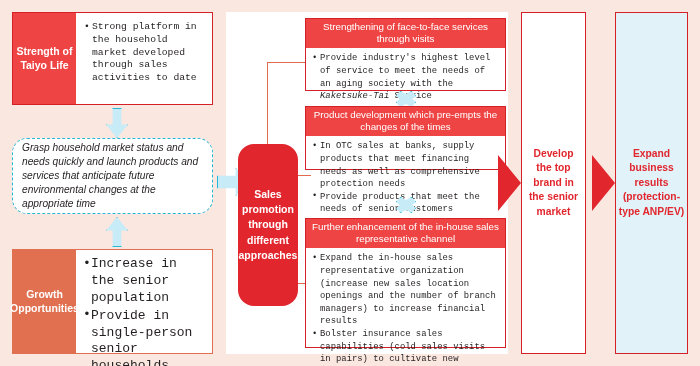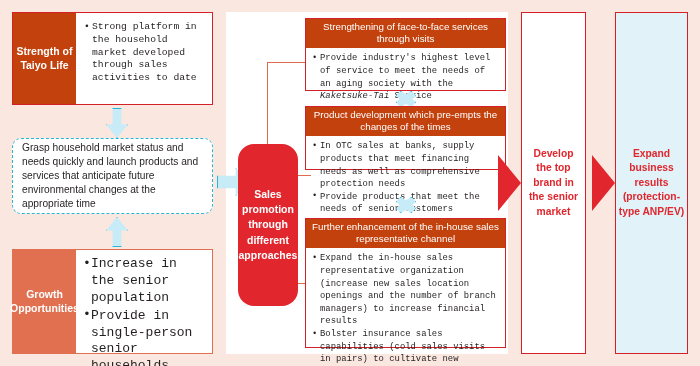--- a/index.html
+++ b/index.html
@@ -22,47 +22,48 @@
 
   
   .strength-box {
     left: 12px; top: 12px; width: 201px; height: 93px;
     border: 1px solid #d42027;
     background: #ffffff;
     display: flex;
   }
   .strength-label {
     width: 63px;
-    background: #c2410c;
+    background: #ef4444;
     color: #ffffff;
     font-size: 10.5px;
     font-weight: bold;
     display: flex; align-items: center; justify-content: center;
     text-align: center;
     line-height: 1.3;
     flex: none;
   }
   .strength-body {
     flex: 1;
     padding: 8px 6px 6px 8px;
     font-size: 9.7px;
     color: #231f20;
     line-height: 1.32;
   }
 
   .grasp-box {
     left: 12px; top: 138px; width: 201px; height: 76px;
     border: 1.5px dashed #27b6d4;
-    border-radius: 9px;
+    border-radius: 15px;
     background: #ffffff;
     display: flex; align-items: center;
     padding: 5px 9px;
     font-size: 10.2px;
     color: #231f20;
     line-height: 1.38;
+    font-style: italic;
   }
 
   .growth-box {
     left: 12px; top: 249px; width: 201px; height: 105px;
     border: 1px solid #e0704f;
     background: #ffffff;
     display: flex;
   }
   .growth-label {
     width: 63px;
@@ -142,21 +143,21 @@
   .conn-h2 { left: 296px; top: 175px; width: 15px;  height: 1.4px; }
   .conn-h3 { left: 267px; top: 283px; width: 41px;  height: 1.4px; }
 
   
   .spanel {
     left: 305px; width: 201px;
     border: 1px solid #d42027;
     background: #ffffff;
   }
   .spanel-head {
-    background: #c2410c;
+    background: #ef4444;
     color: #ffffff;
     font-size: 9.8px;
     text-align: center;
     padding: 2px 4px 3px;
     line-height: 1.24;
   }
   .spanel-body {
     padding: 4px 5px 4px 6px;
     font-size: 8.9px;
     color: #231f20;

